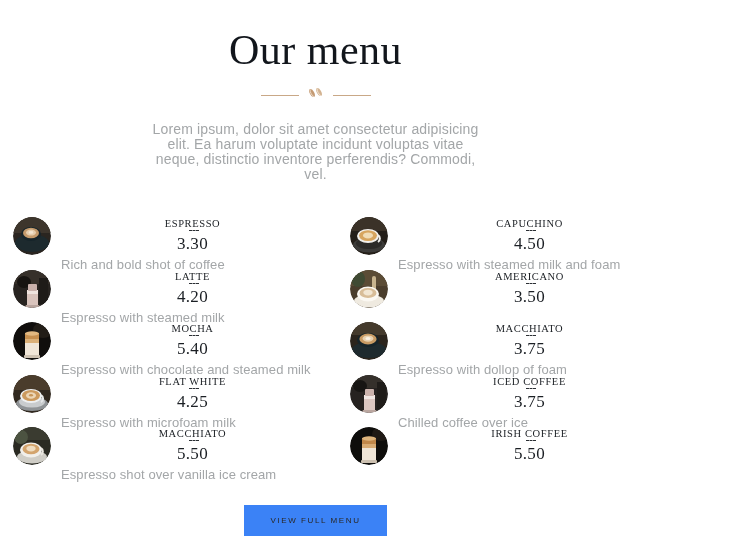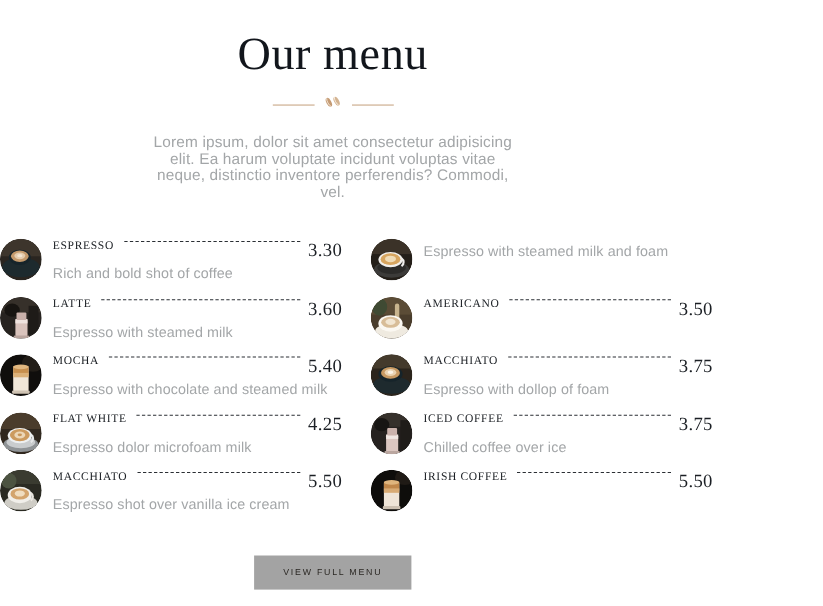--- a/index.html
+++ b/index.html
@@ -12,20 +12,21 @@
     background: #ffffff;
     font-family: "Liberation Sans", sans-serif;
     overflow: hidden;
   }
 
   .page {
     position: relative;
     width: 605px;
     height: 551px;
     background: #ffffff;
+    padding-left: 13px;
   }
 
   
   .header {
     padding-top: 24px;
     text-align: center;
   }
   .page-title {
     font-family: "Liberation Serif", serif;
     font-size: 42px;
@@ -97,22 +98,23 @@
 
   .item-body {
     flex: 1 1 auto;
     min-width: 0;
     padding-left: 10px;
     padding-top: 2px;
   }
 
   .item-top {
     display: flex;
-    align-items: flex-start;
+    align-items: center;
     width: 100%;
+    flex-direction: column;
   }
   .item-name {
     font-family: "Liberation Serif", serif;
     font-size: 10.5px;
     letter-spacing: 0.6px;
     color: #1b1f24;
     white-space: nowrap;
     text-transform: uppercase;
   }
   .leader {
@@ -137,21 +139,21 @@
     letter-spacing: 0.1px;
   }
 
   
   .footer {
     margin-top: 26px;
     text-align: center;
   }
   .cta-button {
     display: inline-block;
-    background: #a3a3a3;
+    background: #3b82f6;
     color: #2a2723;
     border: none;
     padding: 11px 26px;
     font-family: "Liberation Sans", sans-serif;
     font-size: 8px;
     letter-spacing: 1.6px;
     text-transform: uppercase;
     cursor: pointer;
   }
 </style>
@@ -233,21 +235,21 @@
               <rect x="14" y="20" width="11" height="4" fill="#efe3de"></rect>
               <rect x="15" y="14" width="9" height="7" rx="1" fill="#c9b0aa"></rect>
               <rect x="12.5" y="35" width="14" height="3" rx="1" fill="#b9a49d"></rect>
             </g>
           </svg>
         </div>
         <div class="item-body">
           <div class="item-top">
             <span class="item-name">LATTE</span>
             <span class="leader"></span>
-            <span class="item-price">3.60</span>
+            <span class="item-price">4.20</span>
           </div>
           <div class="item-desc">Espresso with steamed milk</div>
         </div>
       </div>
 
       <div class="menu-item">
         <div class="thumb">
           <svg width="38" height="38" viewBox="0 0 38 38" xmlns="http://www.w3.org/2000/svg">
             <defs>
                 <clipPath id="c2">
@@ -295,21 +297,21 @@
               <ellipse cx="18" cy="20.3" rx="2" ry="1.3" fill="#c79558"></ellipse>
             </g>
           </svg>
         </div>
         <div class="item-body">
           <div class="item-top">
             <span class="item-name">FLAT WHITE</span>
             <span class="leader"></span>
             <span class="item-price">4.25</span>
           </div>
-          <div class="item-desc">Espresso dolor microfoam milk</div>
+          <div class="item-desc">Espresso with microfoam milk</div>
         </div>
       </div>
 
       <div class="menu-item">
         <div class="thumb">
           <svg width="38" height="38" viewBox="0 0 38 38" xmlns="http://www.w3.org/2000/svg">
             <defs>
                 <clipPath id="c4">
                   <circle cx="19" cy="19" r="19"></circle>
                 </clipPath>
@@ -354,20 +356,25 @@
               <ellipse cx="19" cy="28" rx="16" ry="7.5" fill="#3c3b39"></ellipse>
               <ellipse cx="19" cy="26.5" rx="13" ry="5.5" fill="#2c2b29"></ellipse>
               <path d="M28 18 a4.2 4.2 0 0 1 0 7" stroke="#f0efed" stroke-width="2" fill="none"></path>
               <ellipse cx="18" cy="19" rx="11" ry="7" fill="#f2f0ec"></ellipse>
               <ellipse cx="18" cy="18.6" rx="9" ry="5.4" fill="#d7a55f"></ellipse>
               <ellipse cx="18" cy="18.4" rx="5" ry="3" fill="#f0dcb7"></ellipse>
             </g>
           </svg>
         </div>
         <div class="item-body">
+          <div class="item-top">
+            <span class="item-name">CAPUCHINO</span>
+            <span class="leader"></span>
+            <span class="item-price">4.50</span>
+          </div>
           <div class="item-desc">Espresso with steamed milk and foam</div>
         </div>
       </div>
 
       <div class="menu-item">
         <div class="thumb">
           <svg width="38" height="38" viewBox="0 0 38 38" xmlns="http://www.w3.org/2000/svg">
             <defs>
                 <clipPath id="c6">
                   <circle cx="19" cy="19" r="19"></circle>

